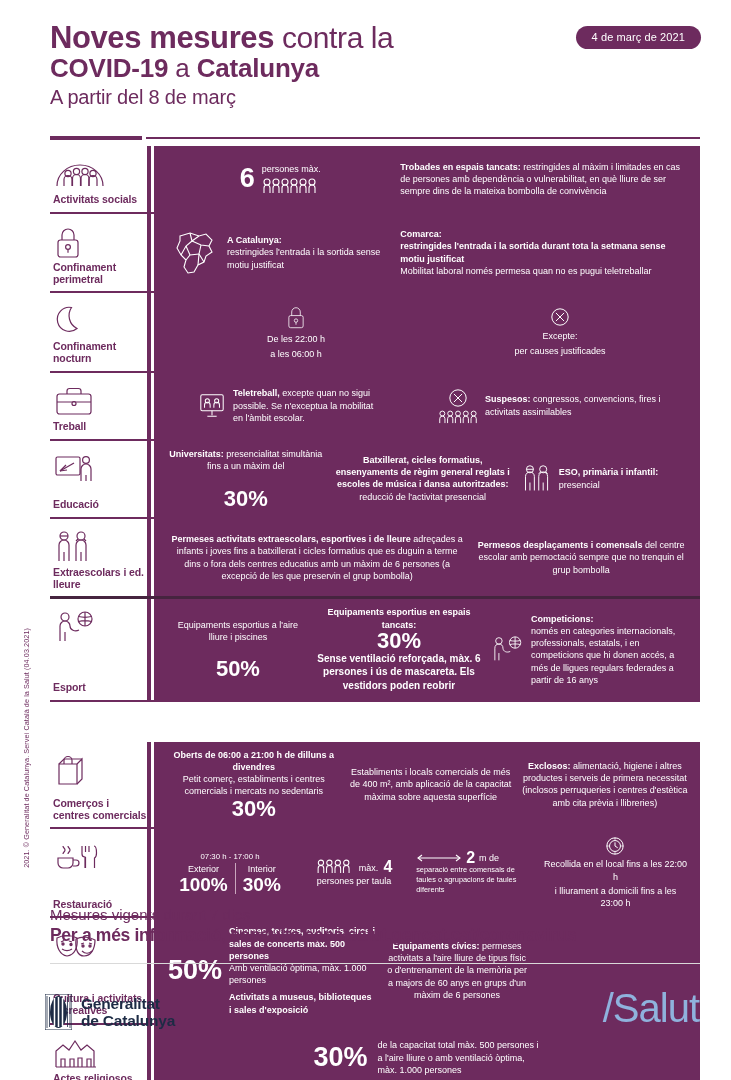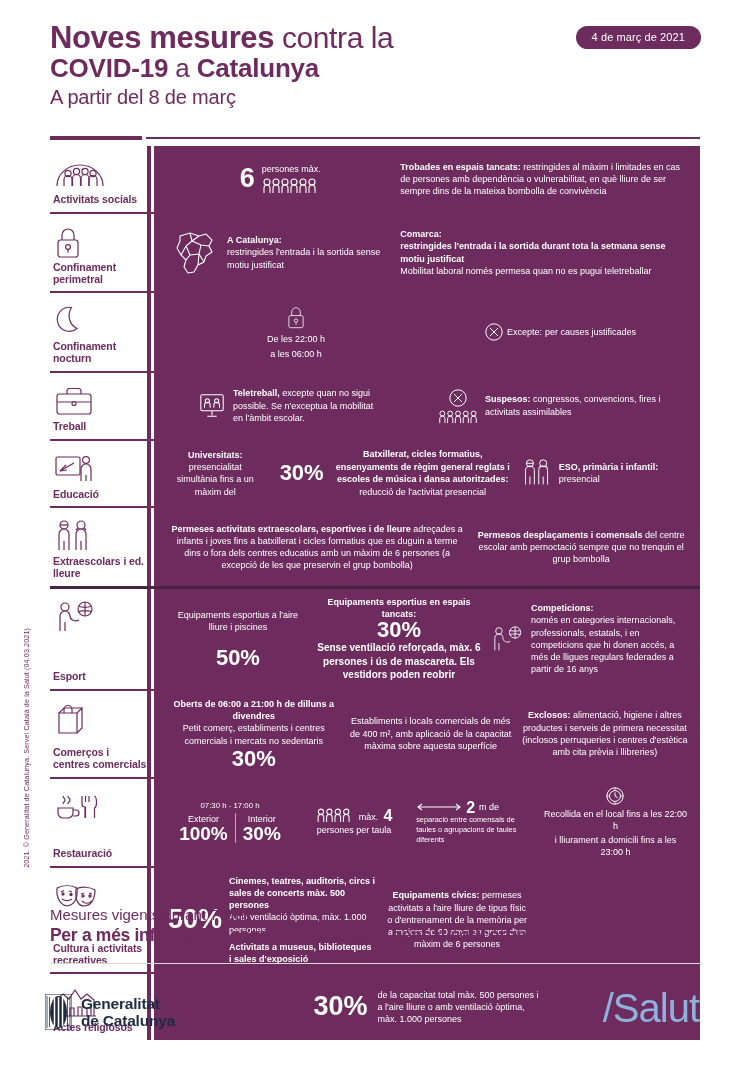--- a/index.html
+++ b/index.html
@@ -69,21 +69,21 @@
   .ico-p { stroke:#6d2b5e; fill:none; stroke-width:1.2; }
 
   
   .r-soc     .content, .r-soc .cat     { min-height:62px; }
   .r-perim   .content, .r-perim .cat   { min-height:67px; }
   .r-noct    .content, .r-noct .cat    { min-height:63px; }
   .r-treb    .content, .r-treb .cat    { min-height:63px; }
   .r-educ    .content, .r-educ .cat    { min-height:65px; }
   .r-extra   .content, .r-extra .cat   { min-height:65px; }
   .r-esport  .content, .r-esport .cat  { min-height:69px; }
-  .r-com     .content, .r-com .cat     { min-height:69px; }
+  .r-com     .content, .r-com .cat     { min-height:69px;margin-top:40px; }
   .r-rest    .content, .r-rest .cat    { min-height:65px; }
   .r-cult    .content, .r-cult .cat    { min-height:70px; }
   .r-rel     .content, .r-rel .cat     { min-height:60px; }
 
   
   .f-note { position:absolute; left:50px; top:906px; font-size:15px; font-weight:400; color:#6d2b5e; }
   .f-main { position:absolute; left:50px; top:925px; font-size:17.5px; font-weight:700; color:#6d2b5e; letter-spacing:-0.3px; }
   .f-rule { position:absolute; left:50px; top:963px; width:650px; height:1px; background:#d9d9d9; }
 
   .gen-logo { position:absolute; left:45px; top:994px; display:flex; align-items:center; gap:9px; }
@@ -240,21 +240,21 @@
                   <path d="M8 16v-5a6 6 0 0 1 12 0v5"></path>
                   <rect x="4" y="16" width="20" height="17" rx="2.5"></rect>
                   <circle cx="14" cy="23" r="2.4"></circle>
                   <path d="M14 25.4v3.4"></path>
                 </g>
               </svg>
           </div>
           <div class="ctext center">De les 22:00 h</div>
           <div class="ctext center">a les 06:00 h</div>
         </div>
-        <div class="cell center" style="flex:1 1 auto; flex-direction:row; gap:3px;">
+        <div class="cell center" style="flex:1 1 auto; flex-direction:column; gap:3px;">
           <div>
             <svg width="20" height="20" viewBox="0 0 22 22">
                 <g class="ico-w">
                   <circle cx="11" cy="11" r="9"></circle>
                   <path d="M6.5 6.5 L15.5 15.5 M15.5 6.5 L6.5 15.5"></path>
                 </g>
               </svg>
           </div>
           <div class="ctext center">Excepte:</div>
           <div class="ctext center">per causes justificades</div>
@@ -337,21 +337,21 @@
             <circle cx="32" cy="7" r="3.4"></circle>
                 <path d="M27 28v-12a5 5 0 0 1 10 0v12"></path>
                 <path d="M32 22v6"></path>
           </g>
             </svg>
         </div>
         <div class="cat-label">Educació</div>
         <div class="cat-bar"></div>
       </div>
       <div class="content">
-        <div class="cell center" style="flex:0 0 31%; flex-direction:row; gap:17px;">
+        <div class="cell center" style="flex:0 0 31%; flex-direction:column; gap:17px;">
           <div class="ctext center"><b>Universitats:</b><span> presencialitat simultània fins a un màxim del</span></div>
           <div class="big b26">30%</div>
         </div>
         <div class="cell center" style="flex:0 0 36%; flex-direction:column; gap:1px;">
           <div class="ctext center"><b>Batxillerat, cicles formatius, ensenyaments de règim general reglats i escoles de música i dansa autoritzades:</b></div>
           <div class="ctext center">reducció de l'activitat presencial</div>
         </div>
         <div class="cell" style="flex:1 1 auto; justify-content:flex-start;">
           <div>
             <svg width="30" height="30" viewBox="0 0 34 34">

